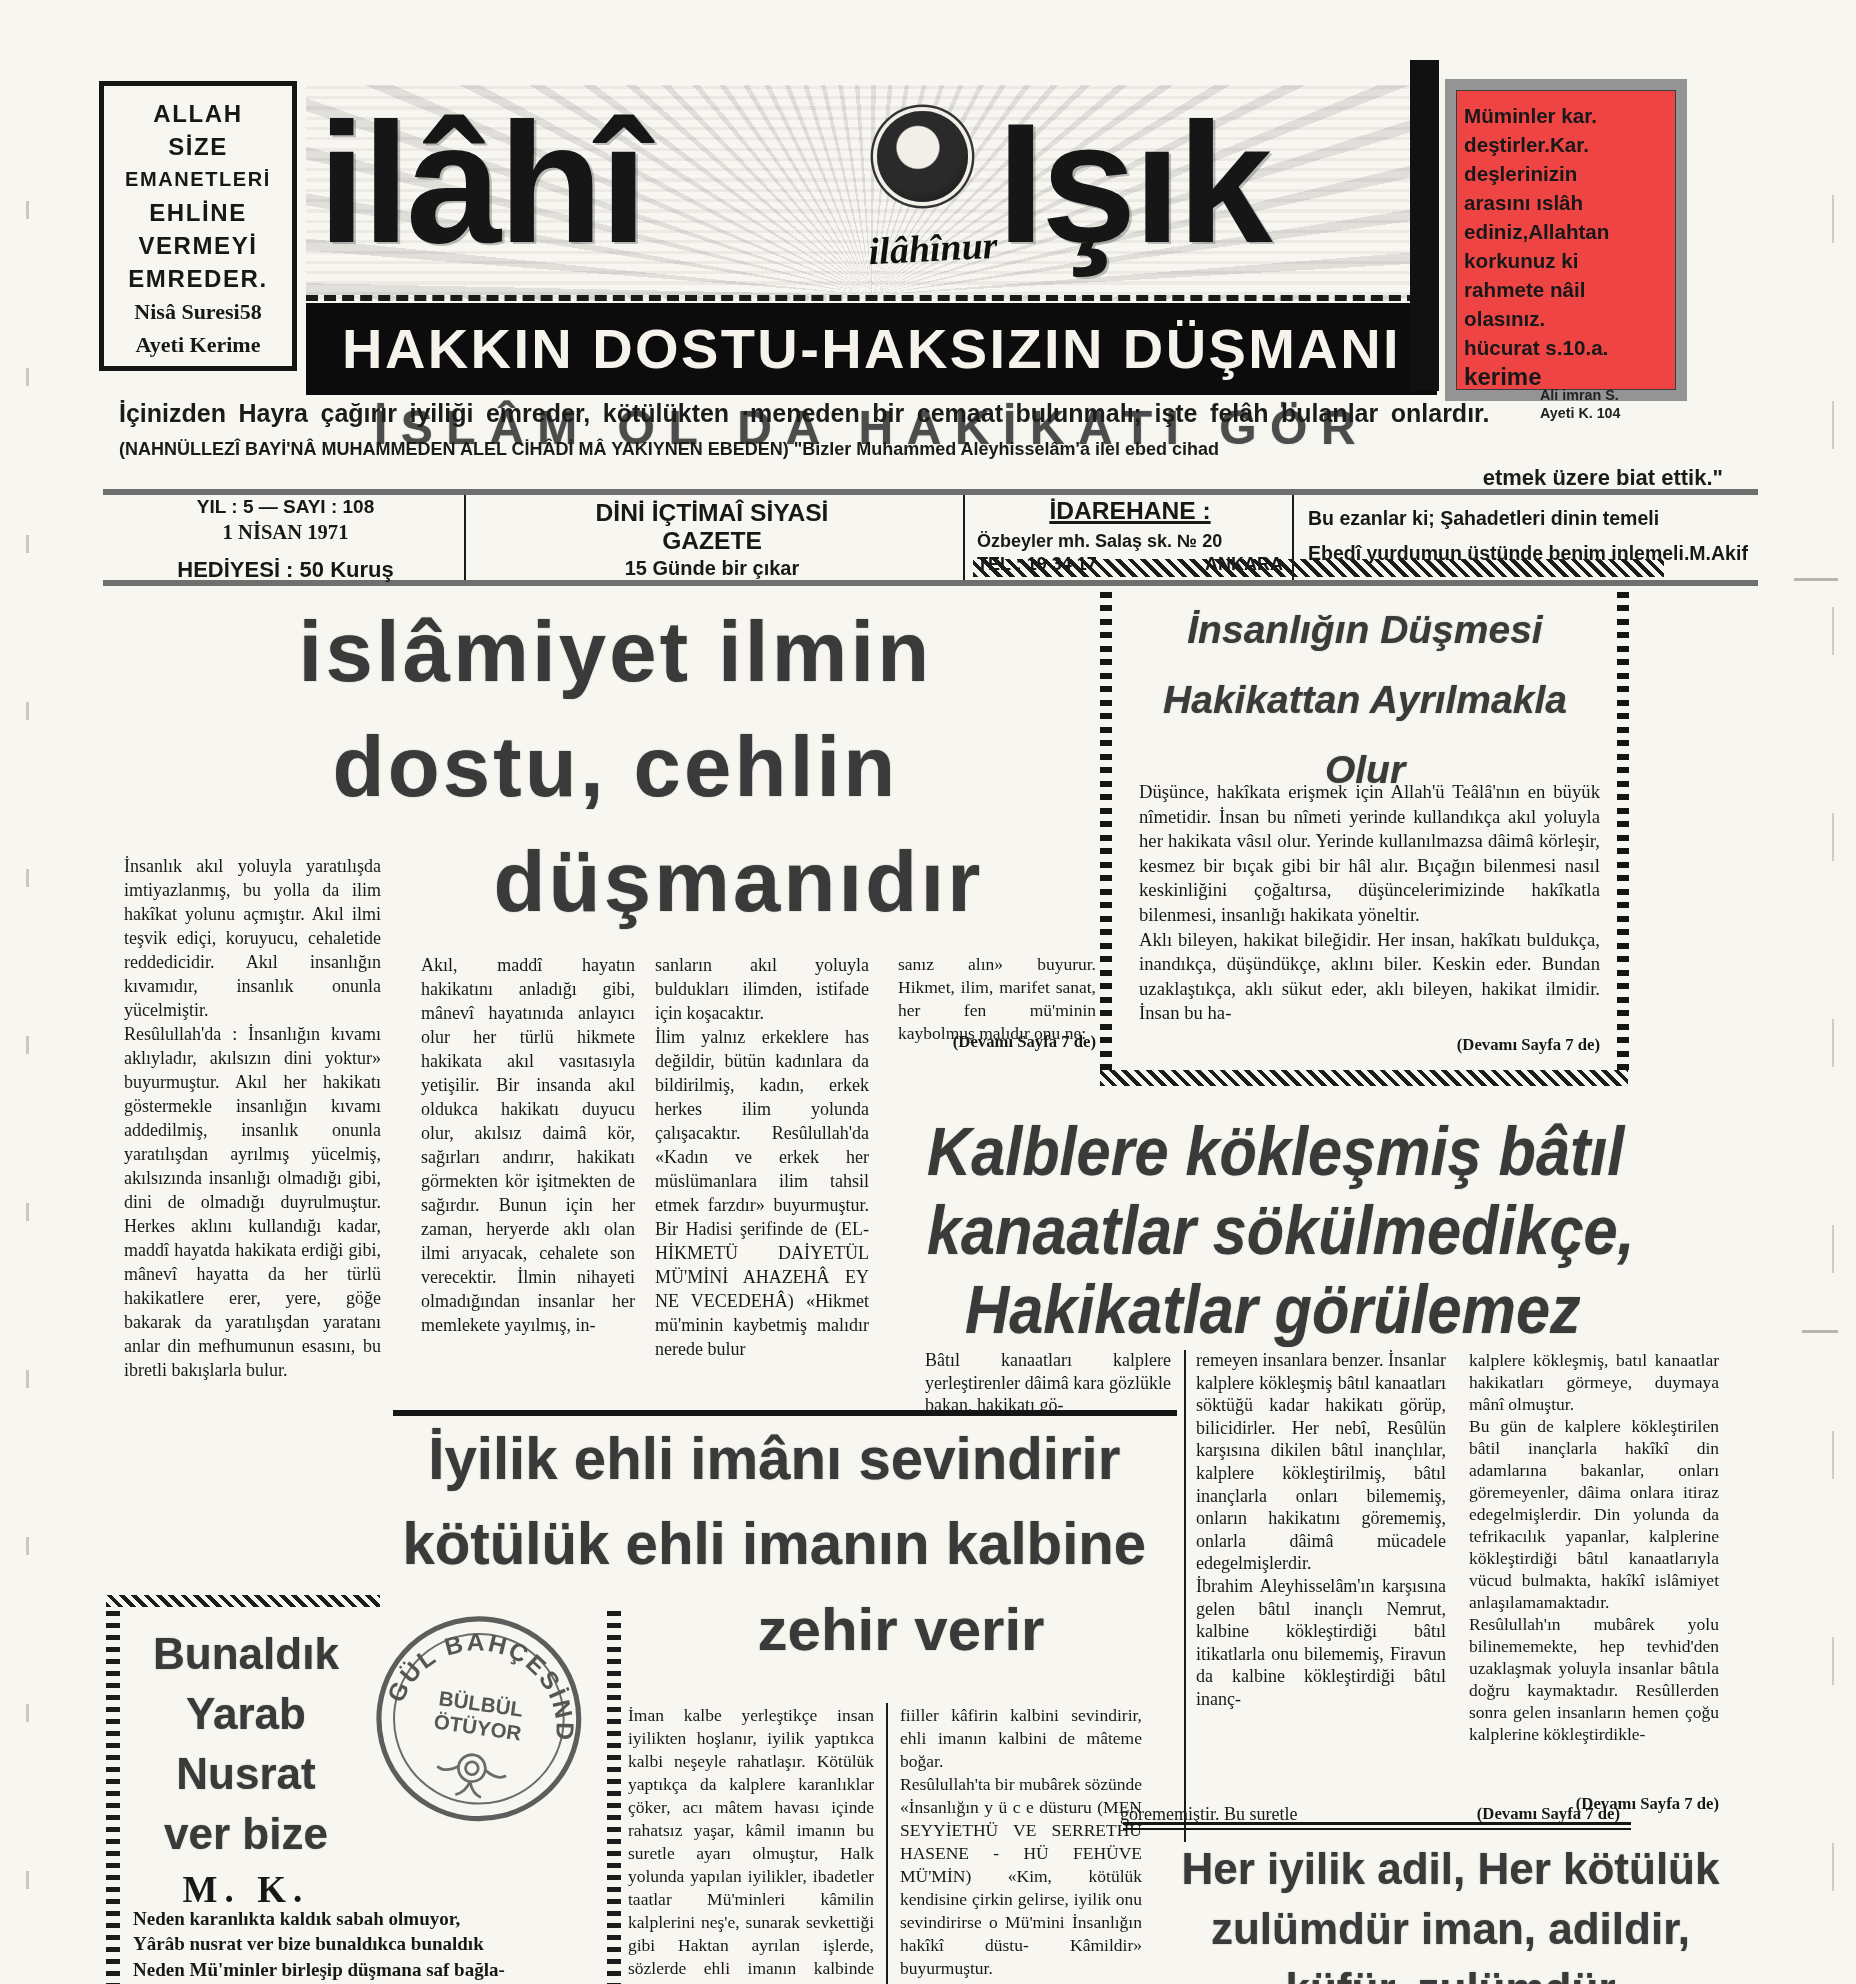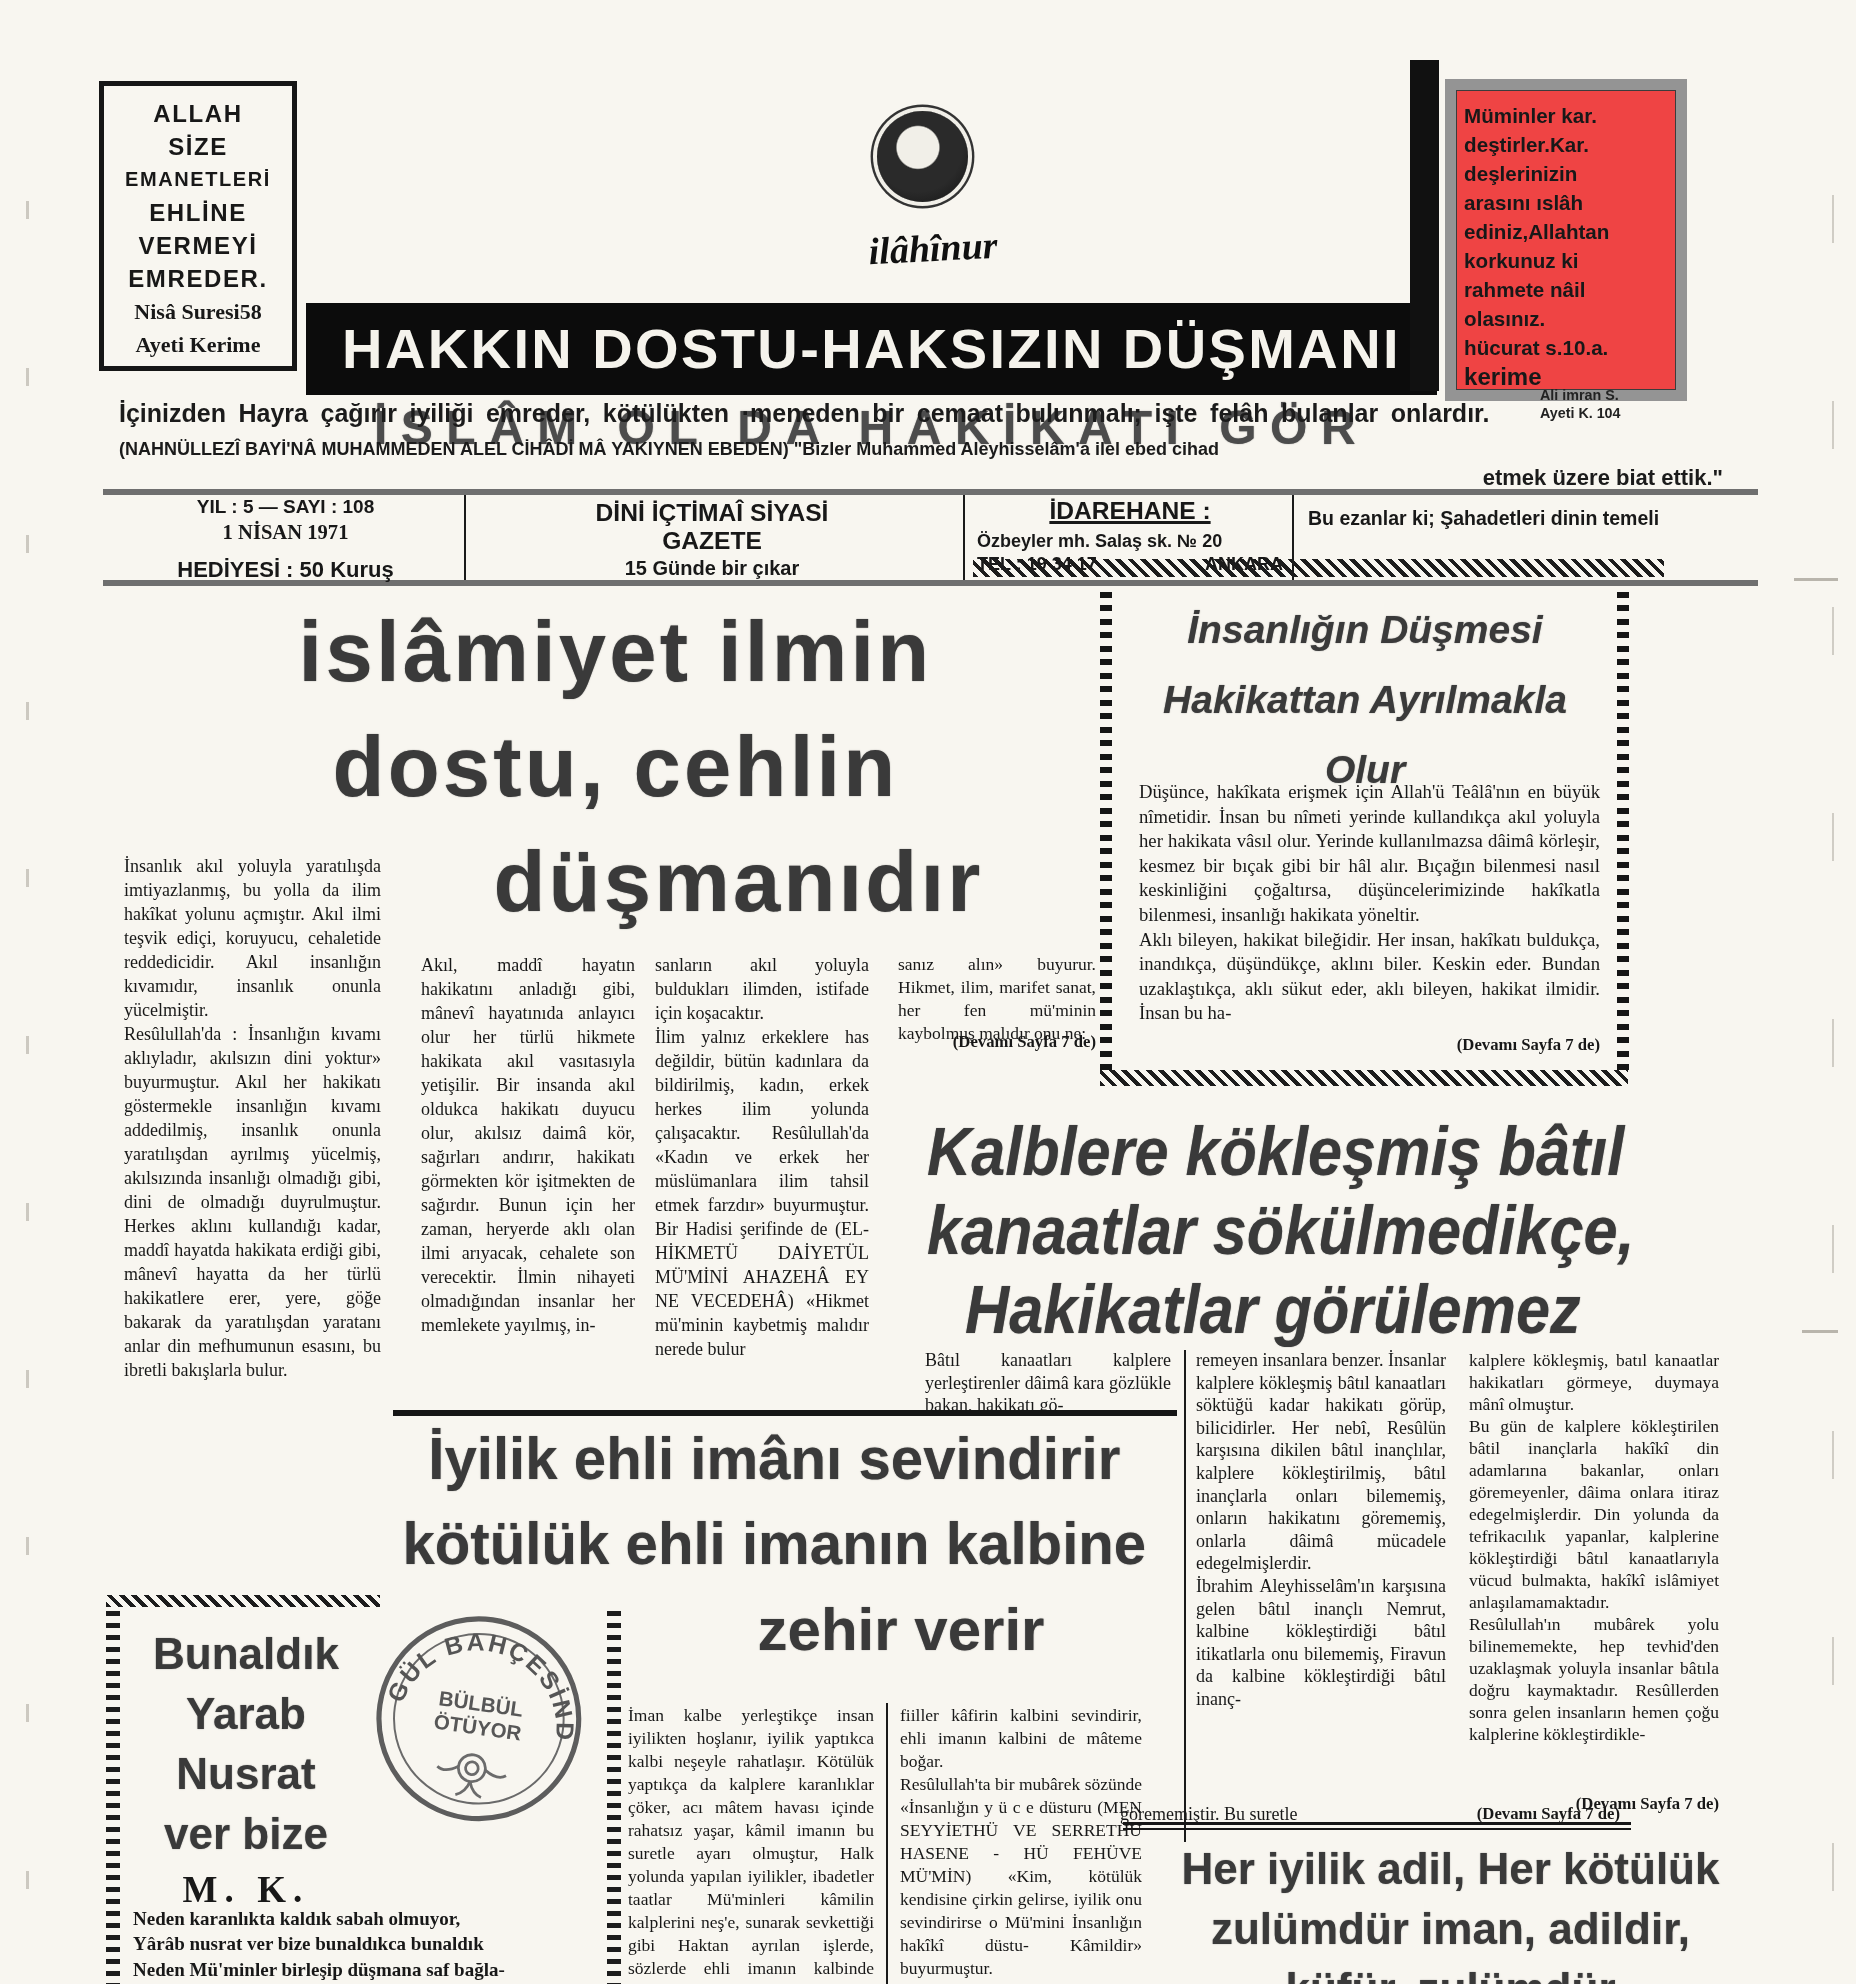--- a/index.html
+++ b/index.html
@@ -70,20 +70,24 @@
     <div class="l">ALLAH</div>
     <div class="l">SİZE</div>
     <div class="l" style="font-size:20px;">EMANETLERİ</div>
     <div class="l">EHLİNE</div>
     <div class="l">VERMEYİ</div>
     <div class="l">EMREDER.</div>
     <div class="l ser2 b">Nisâ Suresi58</div>
     <div class="l ser2 b">Ayeti Kerime</div>
   </div>
 
+  <div id="logo" class="abs">
+    <div class="word" style="left:12px;top:12px;">ilâhî</div>
+    <div class="word" style="left:691px;top:12px;">Işık</div>
+  </div>
   <div id="sun" class="abs"></div>
   <div id="script" class="abs ser">ilâhînur</div>
 
   <div id="band" class="abs">
     <div>HAKKIN DOSTU-HAKSIZIN DÜŞMANI</div>
   </div>
   <div id="slogan" class="abs ctr b sans">İSLÂM OL DA HAKİKATI GÖR</div>
 
   <div id="blackbar" class="abs"></div>
 
@@ -127,20 +131,21 @@
   <div class="abs" style="left:977px;top:497px;width:306px;">
     <div class="b sans ctr" style="font-size:24.6px;text-decoration:underline;text-decoration-thickness:3.2px;">İDAREHANE :</div>
     <div class="b sans" style="font-size:18px;margin-top:5.6px;">Özbeyler mh. Salaş sk. № 20</div>
     <div style="margin-top:2.4px;">
       <span class="b sans" style="font-size:18px;">TEL : 19 34 17</span>
       <span class="b sans" style="font-size:18px;float:right;">ANKARA</span>
     </div>
   </div>
   <div class="abs" style="left:1308px;top:501px;width:445px;">
     <div class="b sans" style="font-size:19.5px;line-height:35px;">Bu  ezanlar ki; Şahadetleri dinin  temeli</div>
+    <div class="b sans" style="font-size:19.5px;line-height:35px;">Ebedî yurdumun üstünde benim inlemeli.M.Akif</div>
   </div>
 
   <div class="abs bighl half ctr" style="left:131px;top:603px;width:969px;font-size:85px;letter-spacing:3.2px;">islâmiyet ilmin</div>
   <div class="abs bighl half ctr" style="left:131px;top:718px;width:969px;font-size:85px;letter-spacing:3.2px;">dostu, cehlin</div>
   <div class="abs bighl half ctr" style="left:381px;top:833px;width:715px;font-size:85px;letter-spacing:3.2px;">düşmanıdır</div>
 
   <div class="abs ser just pre" style="left:124px;top:854px;width:257px;font-size:18px;line-height:24px;">İnsanlık akıl yoluyla yaratılışda imtiyazlanmış, bu yolla da ilim hakîkat yolunu açmıştır. Akıl ilmi teşvik ediçi, koruyucu, cehaletide reddedicidir. Akıl insanlığın kıvamıdır, insanlık onunla yücelmiştir.
 Resûlullah'da : İnsanlığın kıvamı aklıyladır, akılsızın dini yoktur» buyurmuştur. Akıl her hakikatı göstermekle insanlığın kıvamı addedilmiş, insanlık onunla yaratılışdan ayrılmış yücelmiş, akılsızında insanlığı olmadığı gibi, dini de olmadığı duyrulmuştur. Herkes aklını kullandığı kadar, maddî hayatda hakikata erdiği gibi, mânevî hayatta da her türlü hakikatlere erer, yere, göğe bakarak da yaratılışdan yaratanı anlar din mefhumunun esasını, bu ibretli bakışlarla bulur.</div>
   <div class="abs ser just pre" style="left:421px;top:953px;width:214px;font-size:18px;line-height:24px;">Akıl, maddî hayatın hakikatını anladığı gibi, mânevî hayatınıda anlayıcı olur her türlü hikmete hakikata akıl vasıtasıyla yetişilir. Bir insanda akıl oldukca hakikatı duyucu olur, akılsız daimâ kör, sağırları andırır, hakikatı görmekten kör işitmekten de sağırdır. Bunun için her zaman, heryerde aklı olan ilmi arıyacak, cehalete son verecektir. İlmin nihayeti olmadığından insanlar her memlekete yayılmış, in-</div>
   <div class="abs ser just pre" style="left:655px;top:953px;width:214px;font-size:18px;line-height:24px;">sanların akıl yoluyla buldukları ilimden, istifade için koşacaktır.

